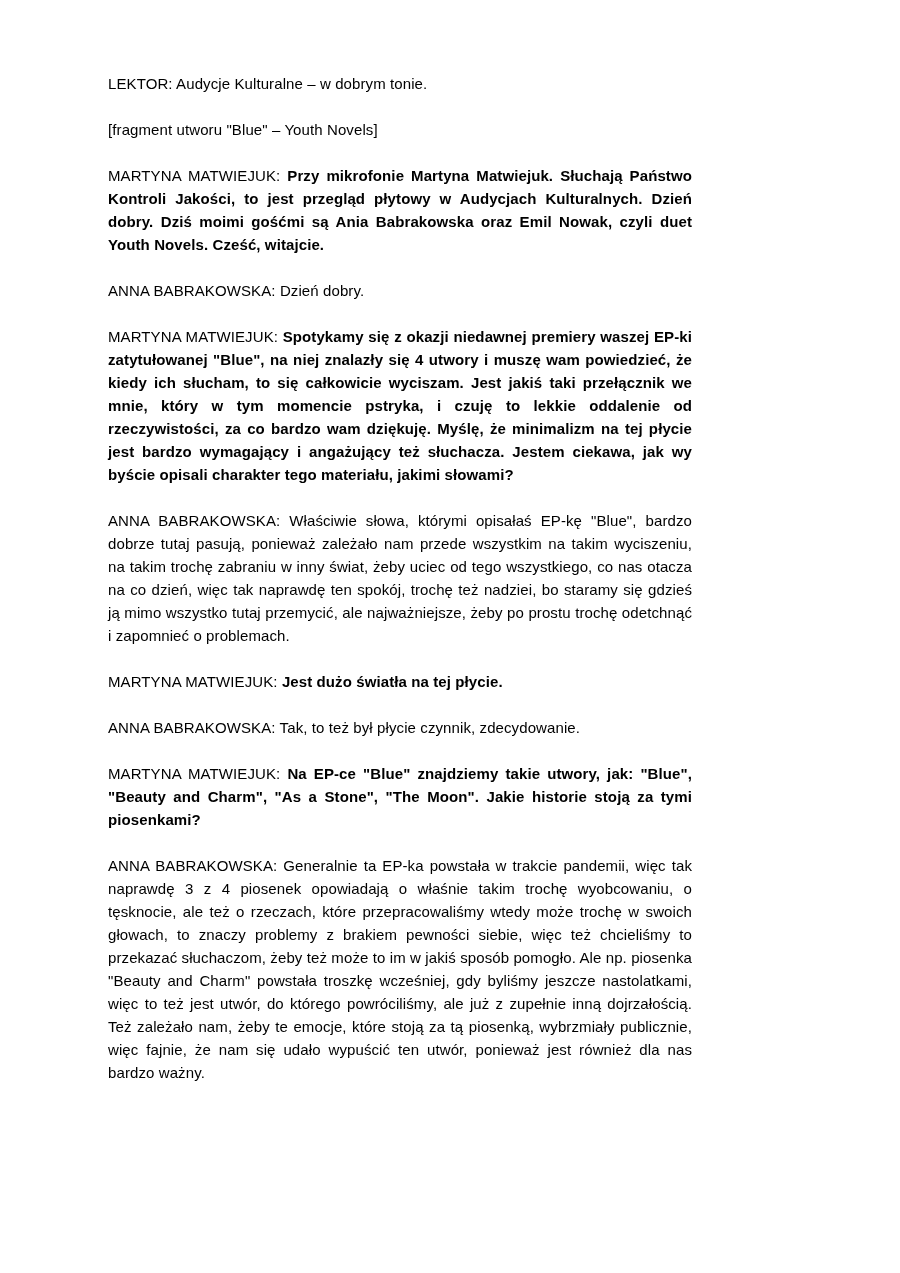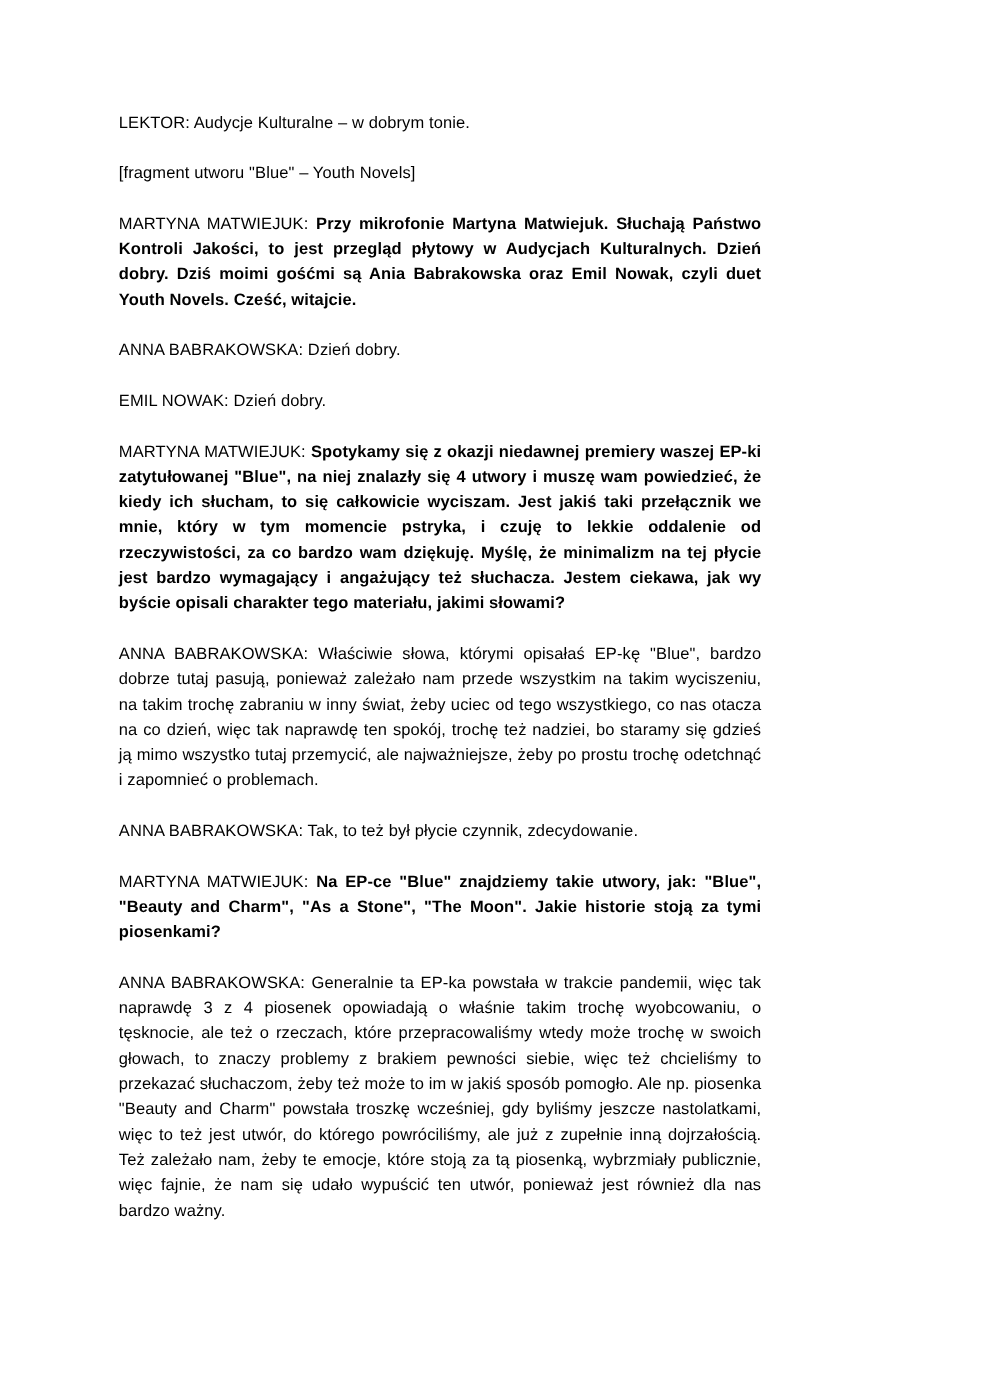--- a/index.html
+++ b/index.html
@@ -10,21 +10,21 @@
   body {
     width: 900px;
     height: 1273px;
     color: #000000;
     font-family: "Liberation Sans", "DejaVu Sans", sans-serif;
   }
   .page {
     box-sizing: border-box;
     width: 800px;
     height: 1273px;
-    padding: 100px 108px 40px 108px;
+    padding: 72px 108px 40px 108px;
     background: #ffffff;
     overflow: hidden;
   }
   .para {
     margin: 0 0 23px 0;
     font-size: 15px;
     line-height: 23px;
     text-align: justify;
     letter-spacing: 0.1px;
   }
@@ -41,26 +41,26 @@
 <main class="page">
 
   <p class="para"><span class="speaker">LEKTOR:</span> <span class="speech">Audycje Kulturalne – w dobrym tonie.</span></p>
 
   <p class="para"><span class="speech">[fragment utworu "Blue" – Youth Novels]</span></p>
 
   <p class="para"><span class="speaker">MARTYNA MATWIEJUK:</span> <span class="speech bold">Przy mikrofonie Martyna Matwiejuk. Słuchają Państwo Kontroli Jakości, to jest przegląd płytowy w Audycjach Kulturalnych. Dzień dobry. Dziś moimi gośćmi są Ania Babrakowska oraz Emil Nowak, czyli duet Youth Novels. Cześć, witajcie.</span></p>
 
   <p class="para"><span class="speaker">ANNA BABRAKOWSKA:</span> <span class="speech">Dzień dobry.</span></p>
 
-  <p class="para"><span class="speaker">EMIL NOWAK:</span> <span class="speech">Dzień dobry.</span></p>
 
   <p class="para"><span class="speaker">MARTYNA MATWIEJUK:</span> <span class="speech bold">Spotykamy się z okazji niedawnej premiery waszej EP-ki zatytułowanej "Blue", na niej znalazły się 4 utwory i muszę wam powiedzieć, że kiedy ich słucham, to się całkowicie wyciszam. Jest jakiś taki przełącznik we mnie, który w tym momencie pstryka, i czuję to lekkie oddalenie od rzeczywistości, za co bardzo wam dziękuję. Myślę, że minimalizm na tej płycie jest bardzo wymagający i angażujący też słuchacza. Jestem ciekawa, jak wy byście opisali charakter tego materiału, jakimi słowami?</span></p>
 
   <p class="para"><span class="speaker">ANNA BABRAKOWSKA:</span> <span class="speech">Właściwie słowa, którymi opisałaś EP-kę "Blue", bardzo dobrze tutaj pasują, ponieważ zależało nam przede wszystkim na takim wyciszeniu, na takim trochę zabraniu w inny świat, żeby uciec od tego wszystkiego, co nas otacza na co dzień, więc tak naprawdę ten spokój, trochę też nadziei, bo staramy się gdzieś ją mimo wszystko tutaj przemycić, ale najważniejsze, żeby po prostu trochę odetchnąć i zapomnieć o problemach.</span></p>
 
+  <p class="para"><span class="speaker">MARTYNA MATWIEJUK:</span> <span class="speech bold">Jest dużo światła na tej płycie.</span></p>
 
   <p class="para"><span class="speaker">ANNA BABRAKOWSKA:</span> <span class="speech">Tak, to też był płycie czynnik, zdecydowanie.</span></p>
 
   <p class="para"><span class="speaker">MARTYNA MATWIEJUK:</span> <span class="speech bold">Na EP-ce "Blue" znajdziemy takie utwory, jak: "Blue", "Beauty and Charm", "As a Stone", "The Moon". Jakie historie stoją za tymi piosenkami?</span></p>
 
   <p class="para"><span class="speaker">ANNA BABRAKOWSKA:</span> <span class="speech">Generalnie ta EP-ka powstała w trakcie pandemii, więc tak naprawdę 3 z 4 piosenek opowiadają o właśnie takim trochę wyobcowaniu, o tęsknocie, ale też o rzeczach, które przepracowaliśmy wtedy może trochę w swoich głowach, to znaczy problemy z brakiem pewności siebie, więc też chcieliśmy to przekazać słuchaczom, żeby też może to im w jakiś sposób pomogło. Ale np. piosenka "Beauty and Charm" powstała troszkę wcześniej, gdy byliśmy jeszcze nastolatkami, więc to też jest utwór, do którego powróciliśmy, ale już z zupełnie inną dojrzałością. Też zależało nam, żeby te emocje, które stoją za tą piosenką, wybrzmiały publicznie, więc fajnie, że nam się udało wypuścić ten utwór, ponieważ jest również dla nas bardzo ważny.</span></p>
 
 
 </main>
 

